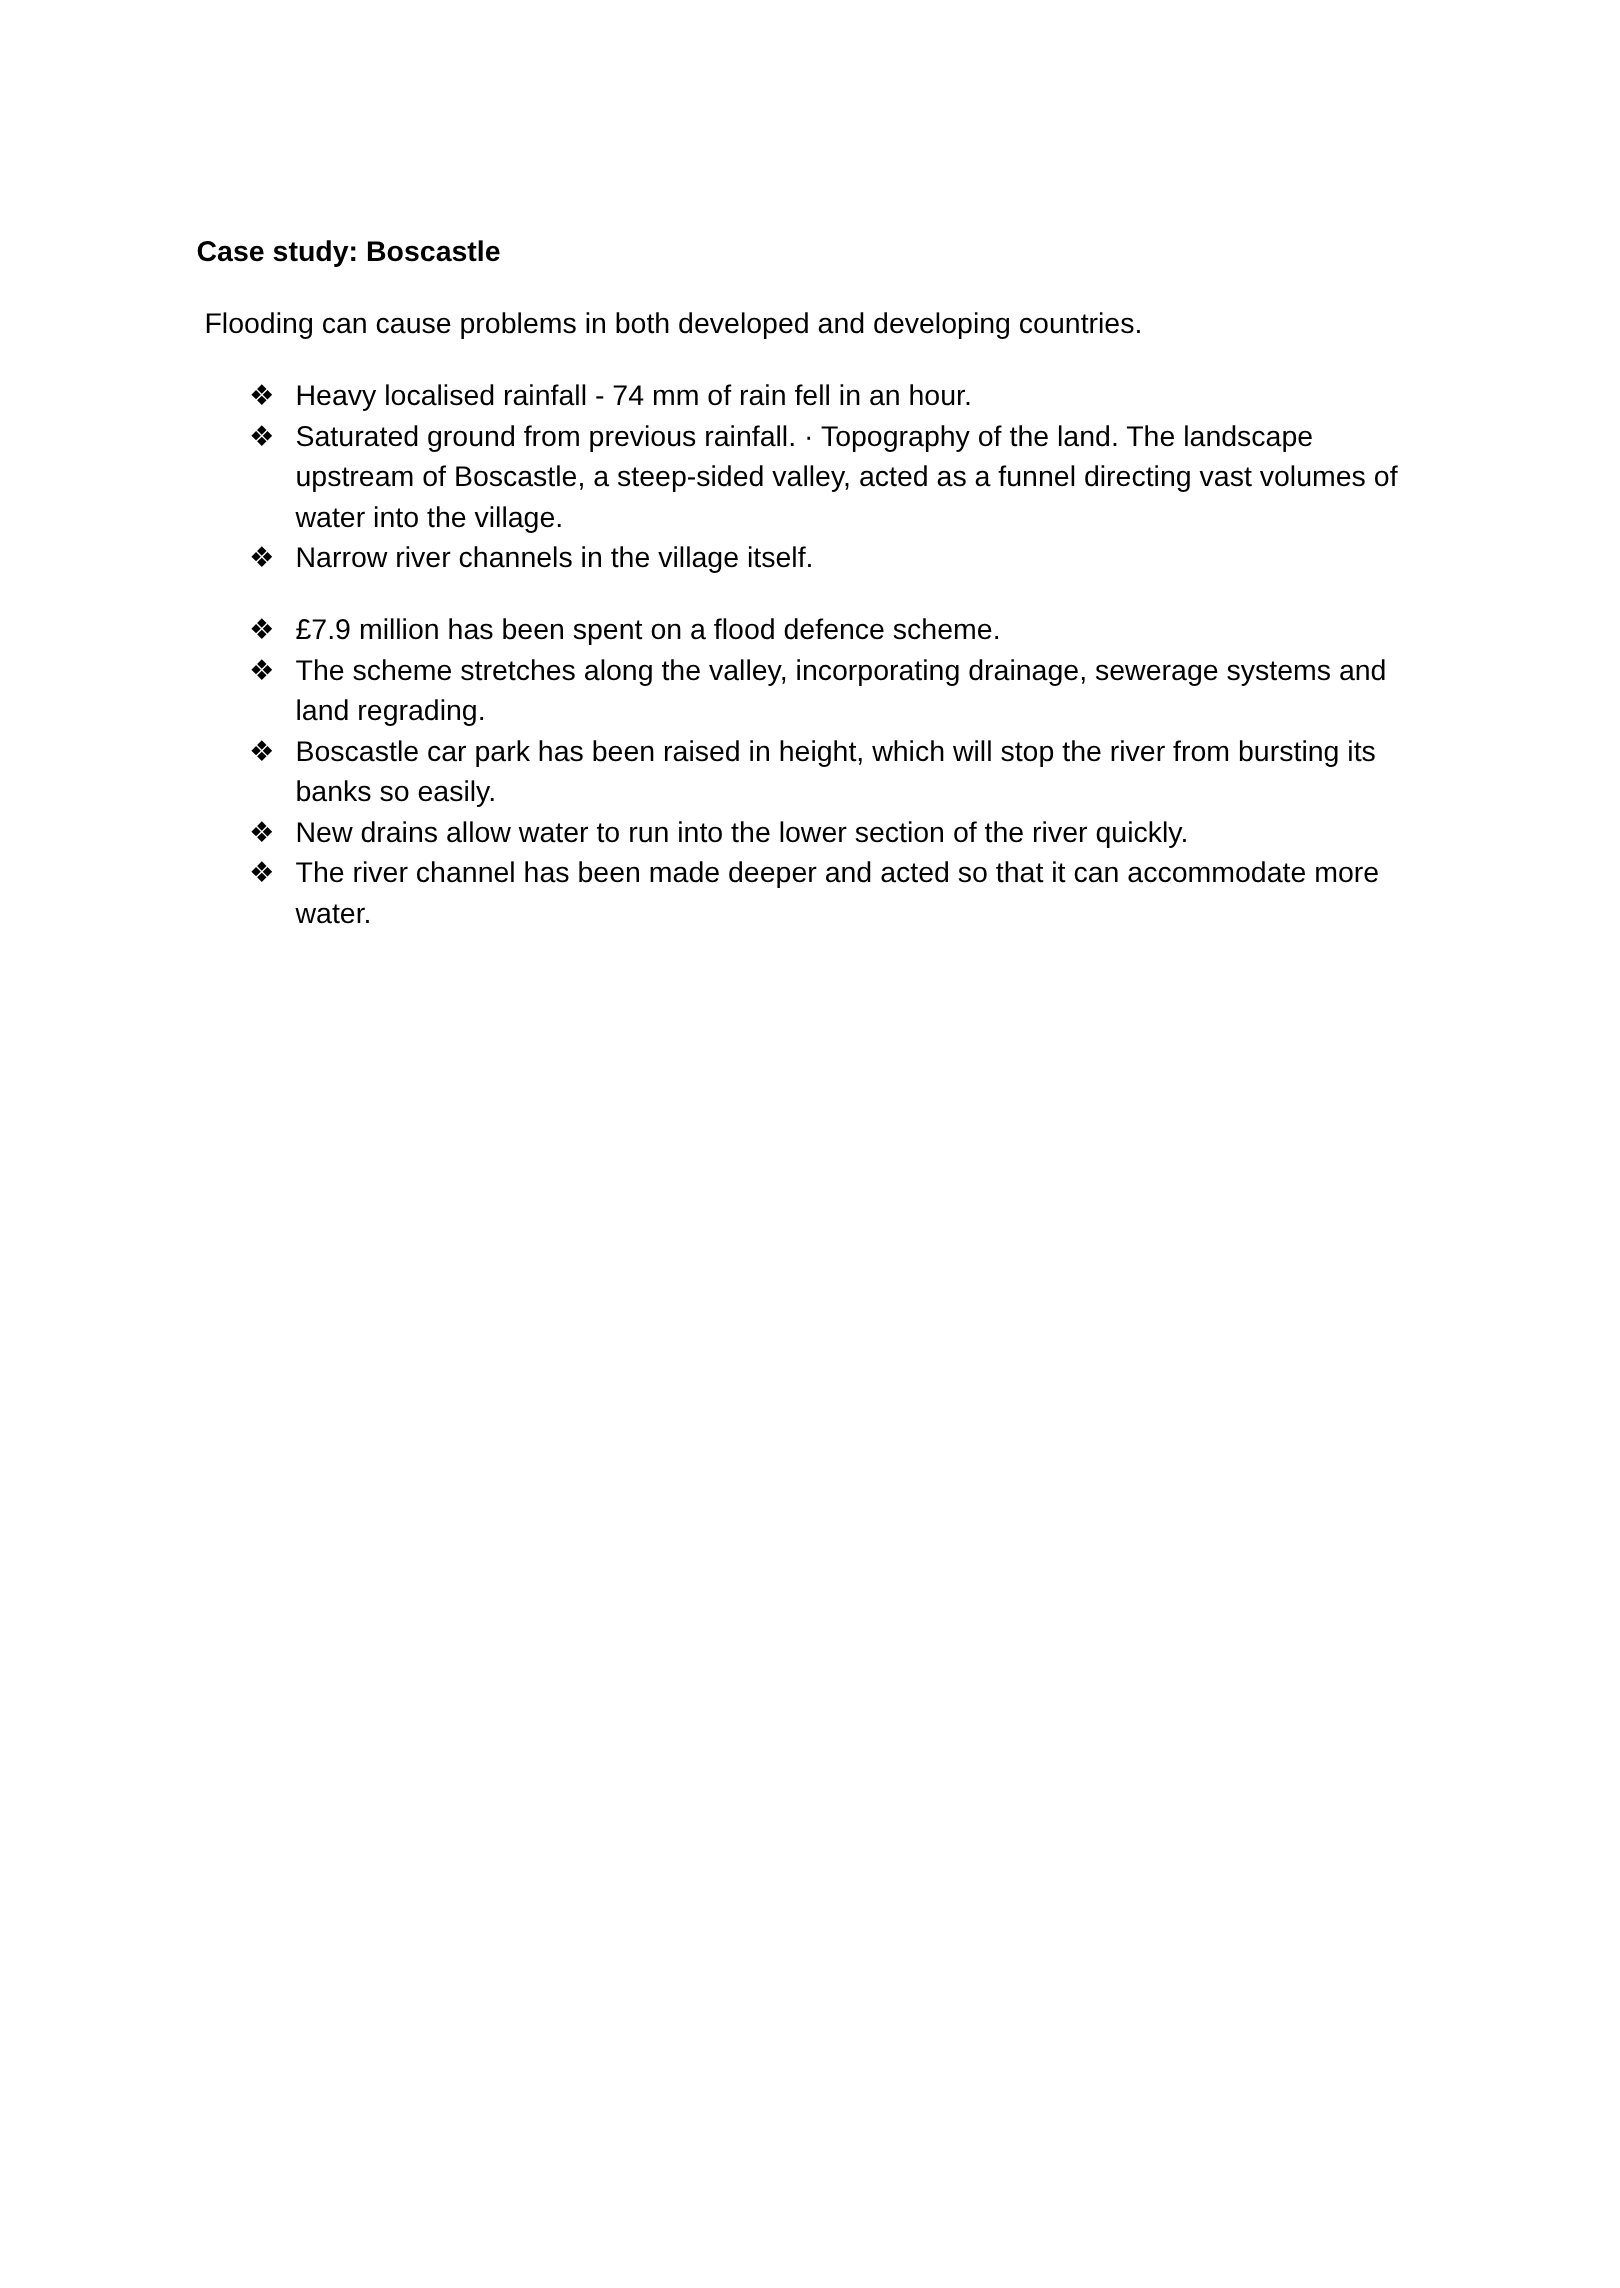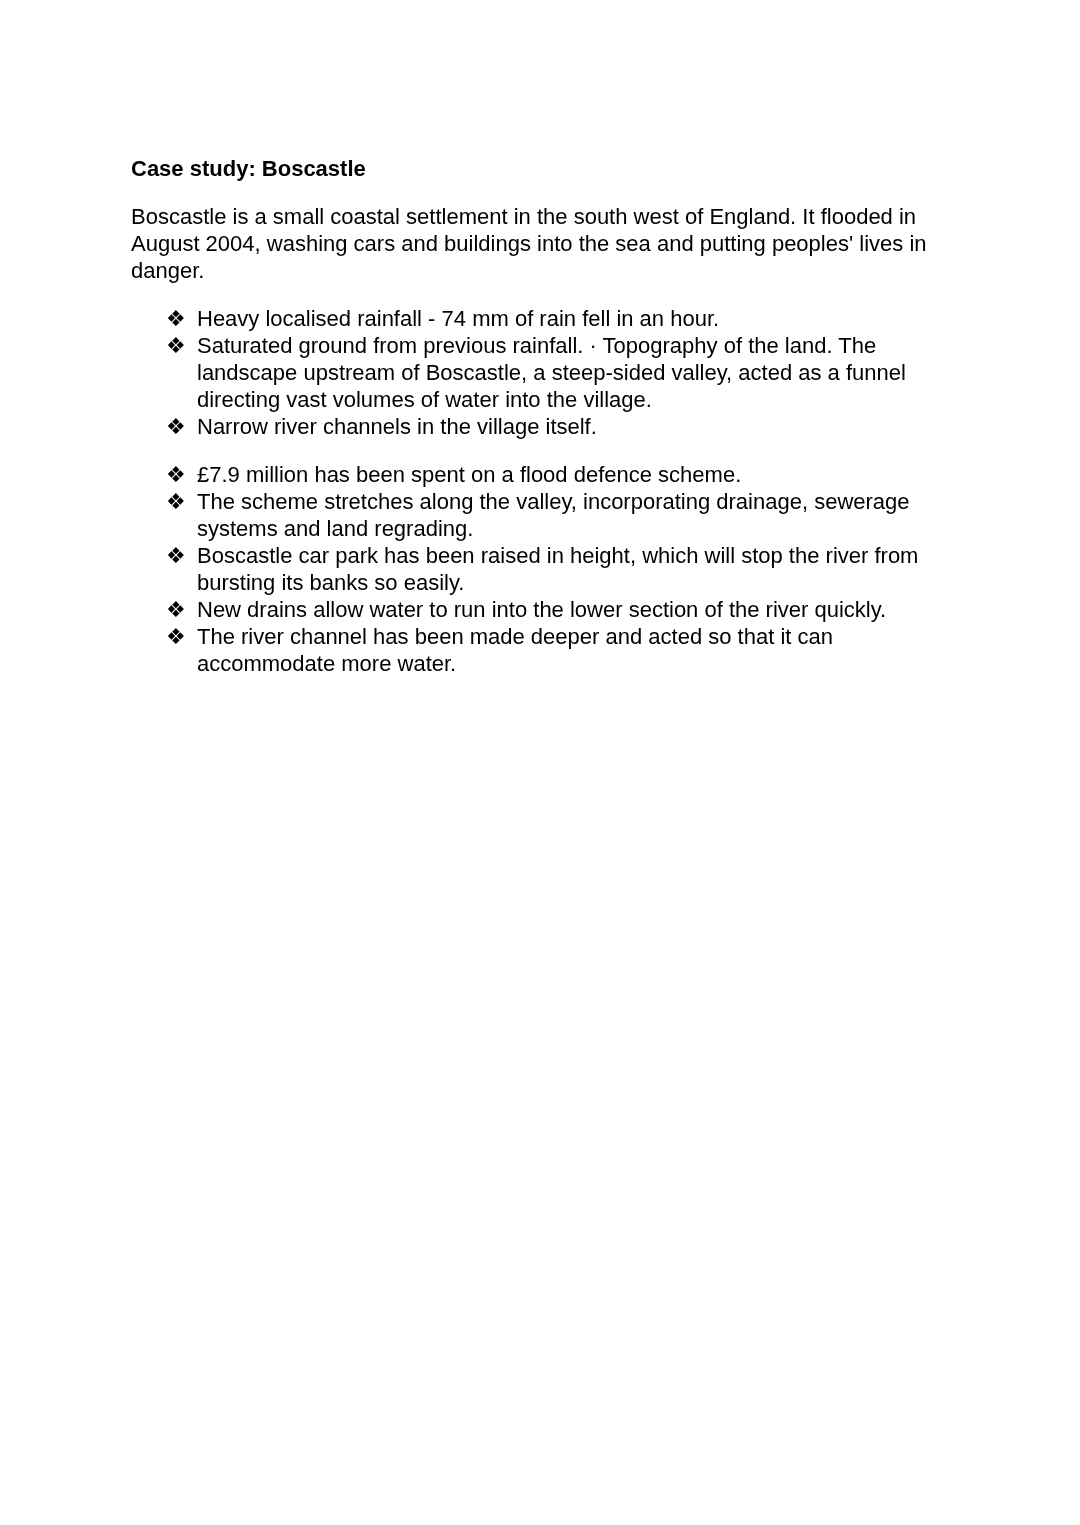--- a/index.html
+++ b/index.html
@@ -8,21 +8,21 @@
     background: #ffffff;
   }
   .page {
     position: relative;
     width: 1080px;
     height: 1525px;
     background: #ffffff;
     box-sizing: border-box;
     padding: 155px 134px 0 131px;
     font-family: "Liberation Sans", sans-serif;
-    font-size: 22px;
+    font-size: 19px;
     line-height: 27px;
     color: #000000;
   }
   .doc-title {
     font-weight: bold;
     margin: 0 0 21px 0;
   }
   .para {
     margin: 0 0 21px 0;
     white-space: pre-wrap;
@@ -46,22 +46,22 @@
     white-space: pre-wrap;
   }
 </style>
 </head>
 <body>
 
 <div class="page">
 
   <p class="doc-title">Case study: Boscastle</p>
 
+  <p class="para"> Flooding can cause problems in both developed and developing countries.</p>
 
-  <p class="para">Boscastle is a small coastal settlement in the south west of England. It flooded in August 2004, washing cars and buildings into the sea and putting peoples' lives in danger.</p>
 
 
   <ul class="doc-list">
     <li>
       <span class="bullet">❖</span>
       <span class="li-text">Heavy localised rainfall - 74 mm of rain fell in an hour.</span>
     </li>
     <li>
       <span class="bullet">❖</span>
       <span class="li-text">Saturated ground from previous rainfall. · Topography of the land. The landscape upstream of Boscastle, a steep-sided valley, acted as a funnel directing vast volumes of water into the village.</span>

